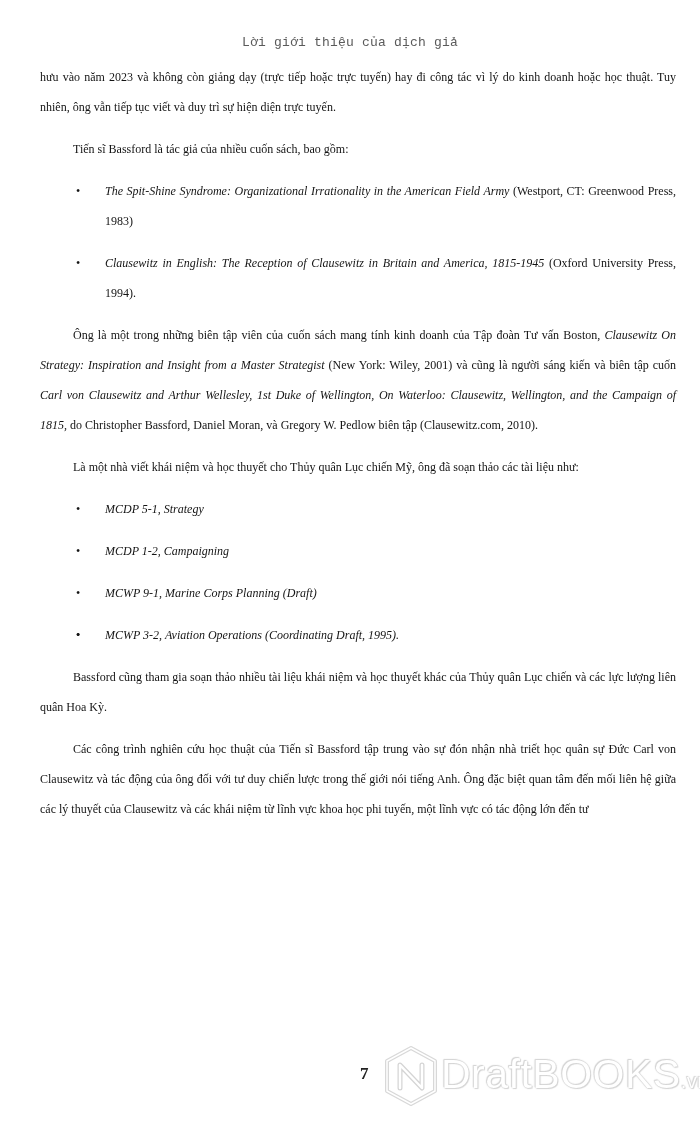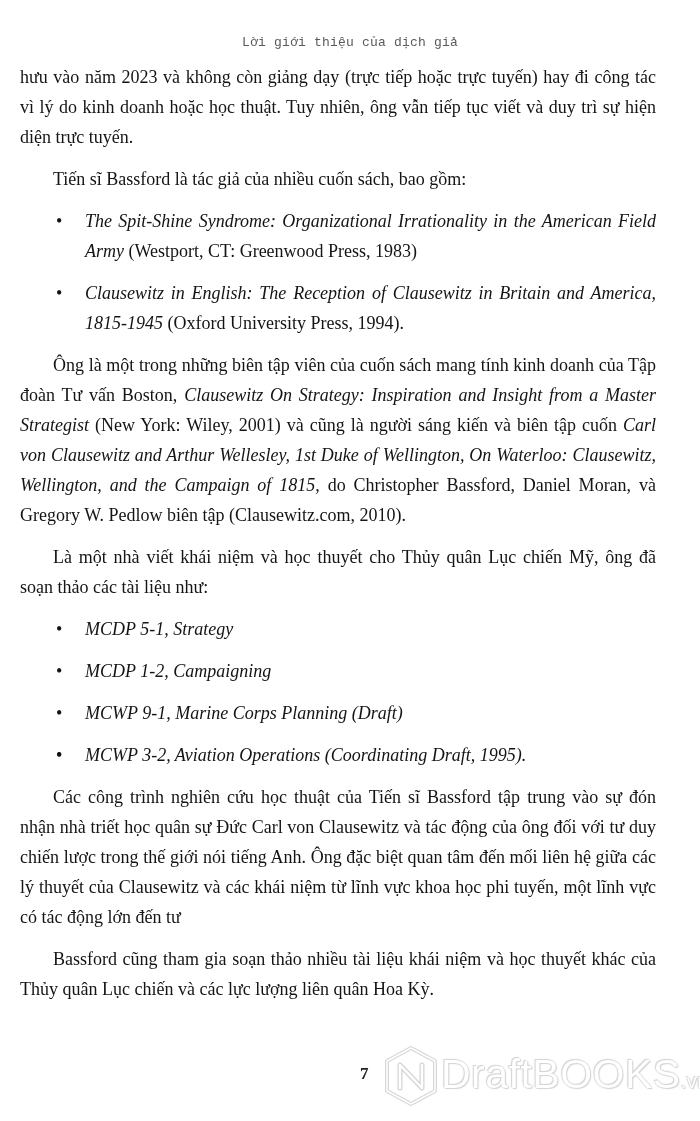--- a/index.html
+++ b/index.html
@@ -1,22 +1,22 @@
 <!DOCTYPE html>
 <html><head>
 <meta charset="utf-8">
 <style>
   html, body { margin:0; padding:0; background:#ffffff; }
   body { width:700px; height:1121px; position:relative; overflow:hidden;
          font-family:"Liberation Serif", "DejaVu Serif", serif; color:#141414; }
   .header { position:absolute; top:35px; left:0; width:700px; text-align:center;
             font-family:"Liberation Mono", "DejaVu Sans Mono", monospace;
             font-size:13px; color:#5a5a5a; letter-spacing:0.2px; }
-  .content { position:absolute; top:62px; left:20px; width:636px;
-             font-size:18px; line-height:30px; }
+  .content { position:absolute; top:62px; left:40px; width:636px;
+             font-size:12px; line-height:30px; }
   p { margin:0 0 12px 0; text-align:justify; }
   p.indent { text-indent:33px; }
   p.cont { text-indent:0; }
   ul { list-style:none; margin:0 0 12px 0; padding:0; }
   ul li { position:relative; padding-left:65px; margin:0 0 12px 0; text-align:justify; }
   ul.short li { margin-bottom:12px; }
   .bullet { position:absolute; left:36px; top:0; font-style:normal; }
   i { font-style:italic; }
   .pagenum { position:absolute; top:1064px; left:360px; font-size:17px; font-weight:bold;
              font-family:"Liberation Serif", serif; color:#222; }
@@ -52,23 +52,23 @@
   <p class="indent">Là một nhà viết khái niệm và học thuyết cho Thủy quân Lục chiến Mỹ, ông đã soạn thảo các tài liệu như:</p>
 
   <ul class="short">
     <li><span class="bullet">•</span><i>MCDP 5-1, Strategy</i></li>
     <li><span class="bullet">•</span><i>MCDP 1-2, Campaigning</i></li>
     <li><span class="bullet">•</span><i>MCWP 9-1, Marine Corps Planning (Draft)</i></li>
     <li><span class="bullet">•</span></li>
     <li><span class="bullet">•</span><i>MCWP 3-2, Aviation Operations (Coordinating Draft, 1995).</i></li>
   </ul>
 
+  <p class="indent">Bassford cũng tham gia soạn thảo nhiều tài liệu khái niệm và học thuyết khác của Thủy quân Lục chiến và các lực lượng liên quân Hoa Kỳ.</p>
+
   <p class="indent">Các công trình nghiên cứu học thuật của Tiến sĩ Bassford tập trung vào sự đón nhận nhà triết học quân sự Đức Carl von Clausewitz và tác động của ông đối với tư duy chiến lược trong thế giới nói tiếng Anh. Ông đặc biệt quan tâm đến mối liên hệ giữa các lý thuyết của Clausewitz và các khái niệm từ lĩnh vực khoa học phi tuyến, một lĩnh vực có tác động lớn đến tư</p>
-
-  <p class="indent">Bassford cũng tham gia soạn thảo nhiều tài liệu khái niệm và học thuyết khác của Thủy quân Lục chiến và các lực lượng liên quân Hoa Kỳ.</p>
 </div>
 
 <div class="pagenum">7</div>
 
 <div class="watermark">
   <svg width="56" height="62" viewBox="0 0 56 62" style="position:absolute;left:0;top:2px;">
     <polygon points="28,3 52,16 52,46 28,59 4,46 4,16" fill="none" stroke="#d4d4d4" stroke-width="4" stroke-linejoin="round"></polygon>
     <polygon points="28,3 52,16 52,46 28,59 4,46 4,16" fill="none" stroke="#ffffff" stroke-width="1.5" stroke-linejoin="round"></polygon>
     <path d="M17 43 V20 L39 43 V20" fill="none" stroke="#d0d0d0" stroke-width="5" stroke-linecap="round" stroke-linejoin="round"></path>
     <path d="M17 43 V20 L39 43 V20" fill="none" stroke="#ffffff" stroke-width="2.5" stroke-linecap="round" stroke-linejoin="round"></path>

